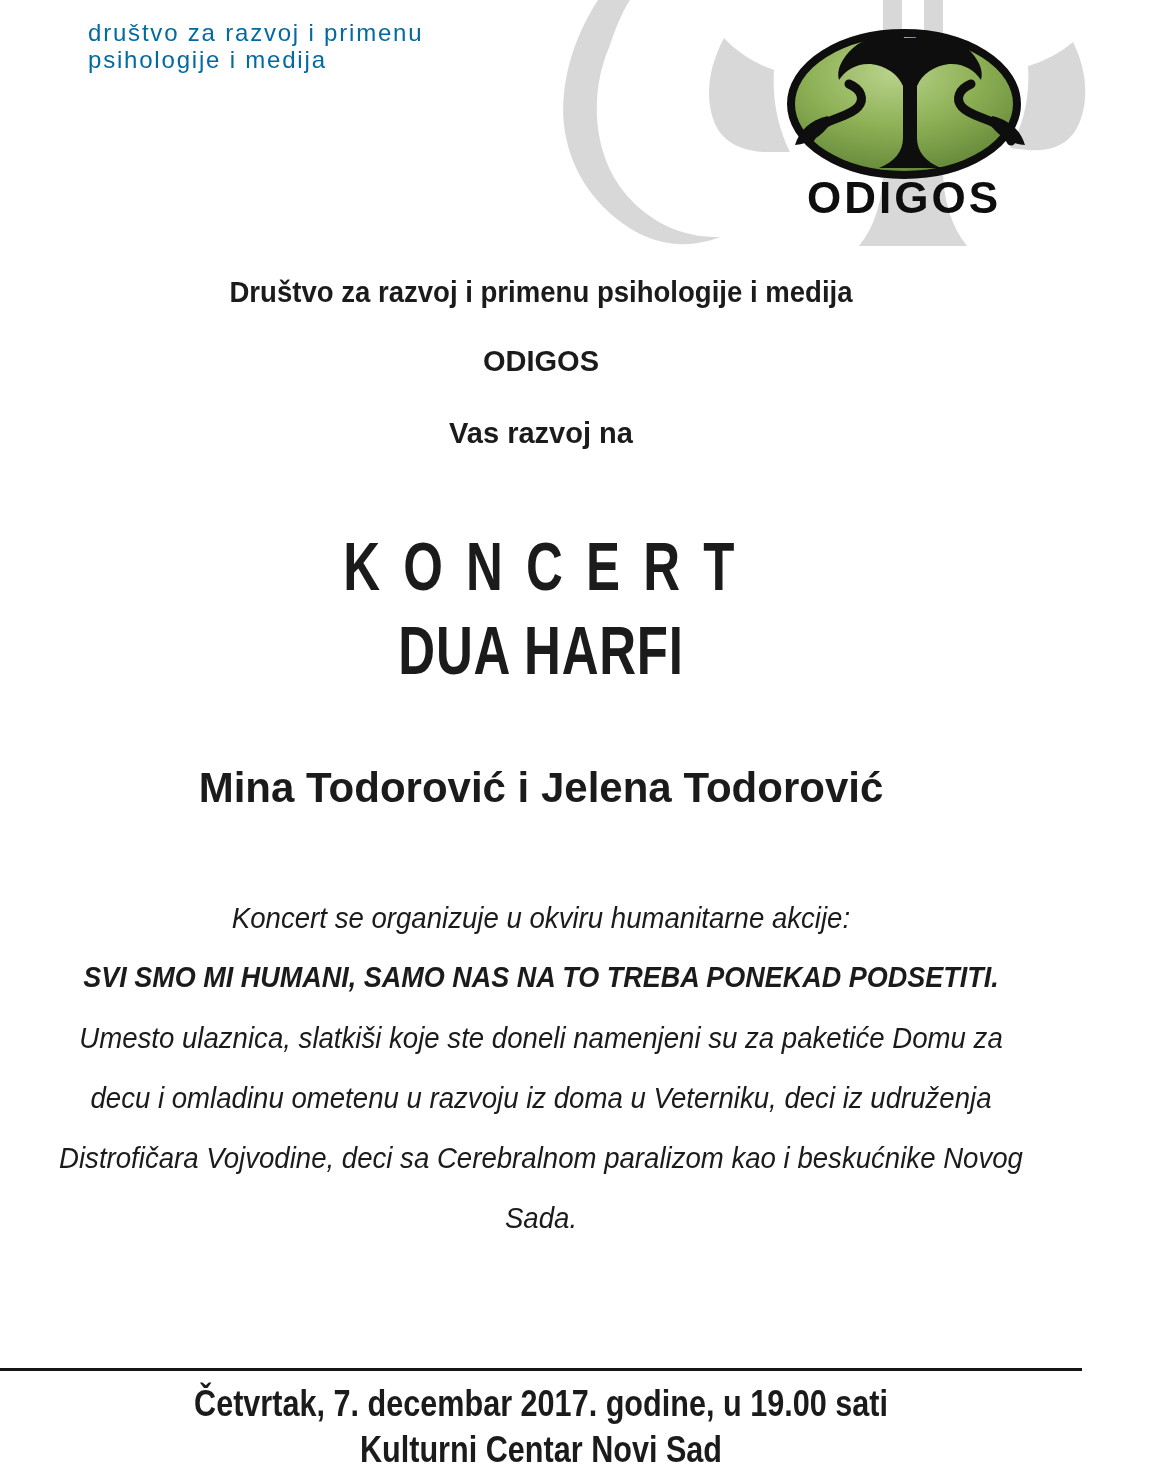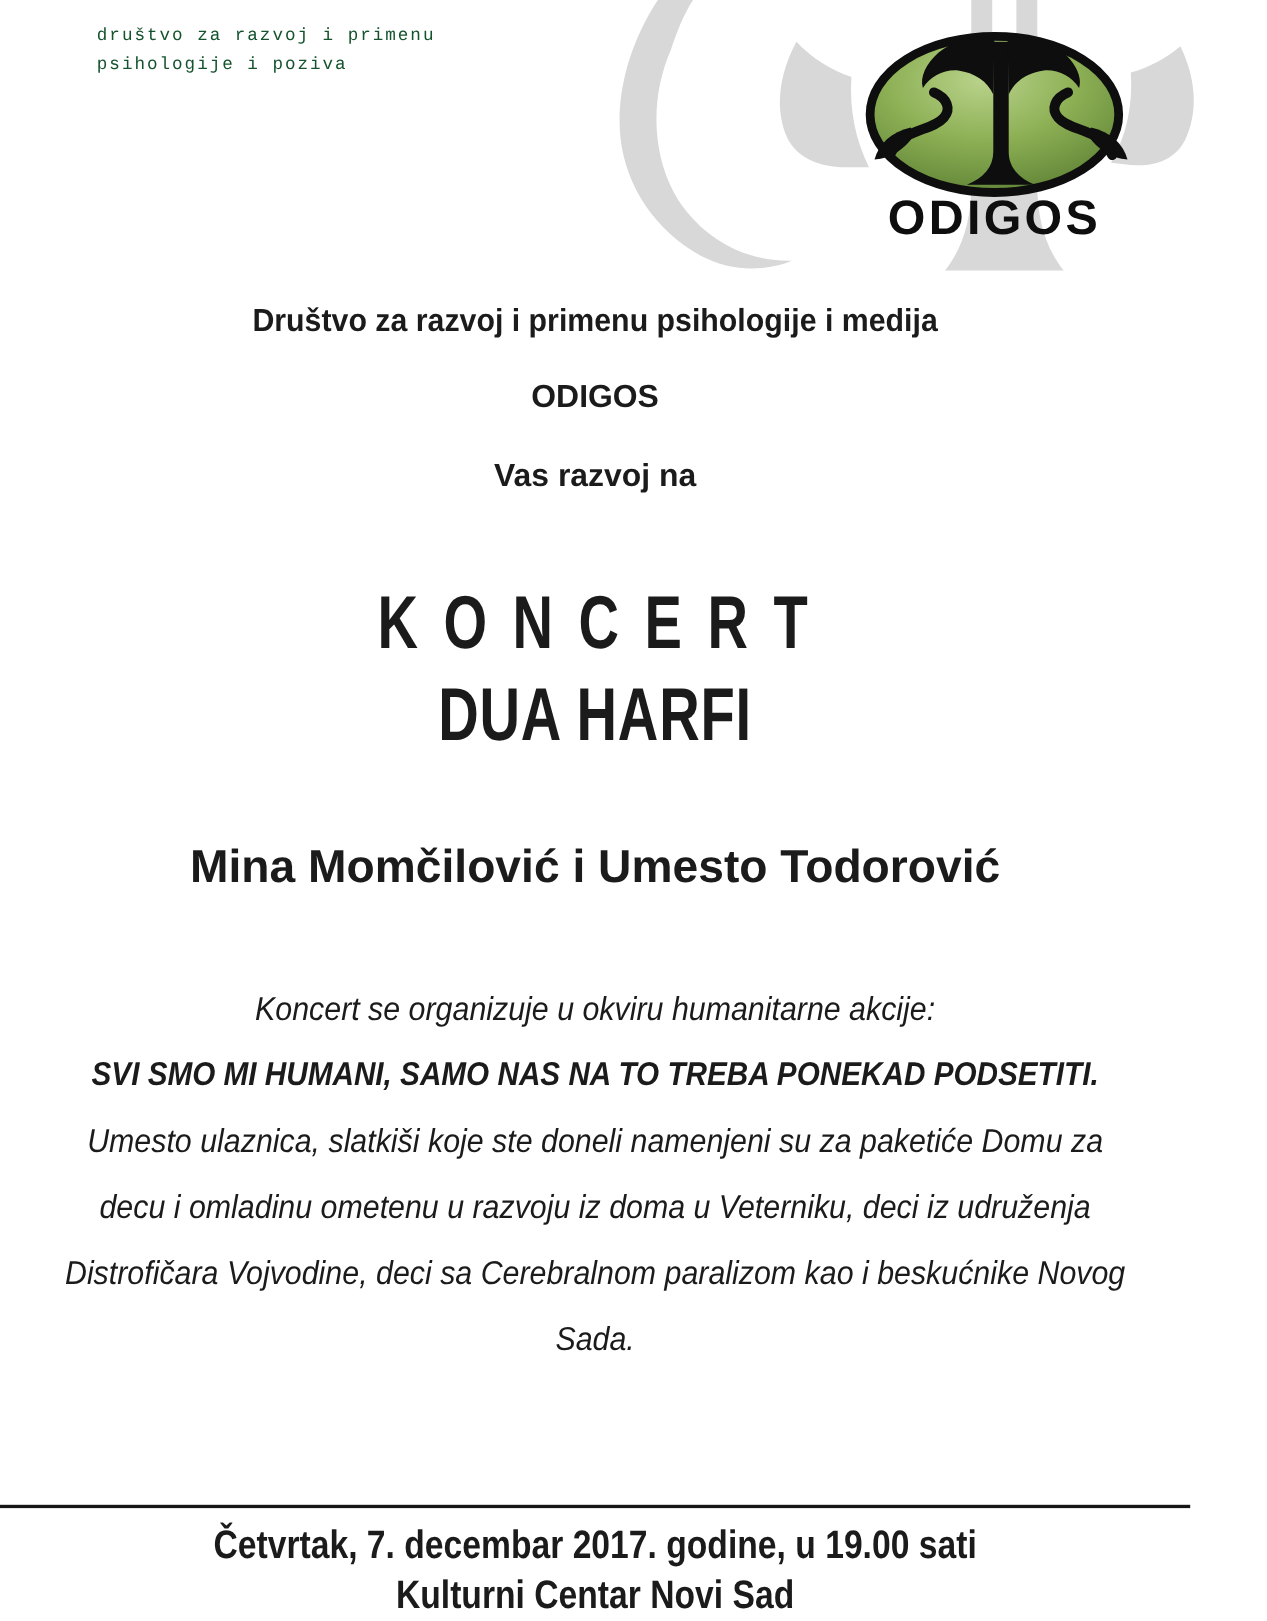--- a/index.html
+++ b/index.html
@@ -9,40 +9,40 @@
   }
   .abs{position:absolute;}
   .c{left:0;width:1082px;text-align:center;}
   .b{font-weight:bold;}
   .i{font-style:italic;}
   .sx95{transform:scaleX(.95);}
   .sx92{transform:scaleX(.92);}
   .sx90{transform:scaleX(.90);}
   .sx85{transform:scaleX(.85);}
   .sx75{transform:scaleX(.75);}
-  #letterhead{left:88px;top:19px;font-size:16px;line-height:27px;letter-spacing:1.8px;color:#14532d;font-family:Liberation Mono, monospace;}
+  #letterhead{left:88px;top:19px;font-size:24px;line-height:27px;letter-spacing:1.8px;color:#0369a1;}
   #logo{left:558px;top:0;width:594px;height:256px;}
   #h-org{top:278px;font-size:29px;line-height:29px;}
   #h-odigos{top:347px;font-size:29px;line-height:29px;}
   #h-invites{top:419px;font-size:29px;line-height:29px;}
   #title1{top:532px;font-size:68px;line-height:68px;letter-spacing:6px;}
   #title2{top:616px;font-size:68px;line-height:68px;letter-spacing:1px;}
   #performers{top:767px;font-size:42px;line-height:42px;}
   #intro{top:903px;font-size:30px;line-height:30px;}
   #slogan{top:962px;font-size:30px;line-height:30px;}
   #para{top:1008px;font-size:30px;line-height:60px;}
   #rule{top:1368px;left:0;width:1082px;border:none;border-top:3px solid #161616;margin:0;}
   #footer{top:1381px;font-size:36px;line-height:46px;}
 </style>
 </head>
 <body>
 
 <div class="abs" id="letterhead">
   <div>društvo za razvoj i primenu</div>
-  <div>psihologije i poziva</div>
+  <div>psihologije i medija</div>
 </div>
 
 <div class="abs" id="logo">
   <svg width="594" height="256" viewBox="0 0 594 256" xmlns="http://www.w3.org/2000/svg">
     <defs>
       <radialGradient id="gOval" cx="45%" cy="28%" r="85%">
         <stop offset="0" stop-color="#b9d38b"></stop>
         <stop offset="0.45" stop-color="#8db055"></stop>
         <stop offset="1" stop-color="#55792f"></stop>
       </radialGradient>
@@ -77,21 +77,21 @@
   </svg>
 </div>
 
 <div class="abs c b sx95" id="h-org">Društvo za razvoj i primenu psihologije i medija</div>
 <div class="abs c b" id="h-odigos">ODIGOS</div>
 <div class="abs c b" id="h-invites">Vas razvoj na</div>
 
 <div class="abs c b sx75" id="title1">K O N C E R T</div>
 <div class="abs c b sx75" id="title2">DUA HARFI</div>
 
-<div class="abs c b" id="performers">Mina Momčilović i Umesto Todorović</div>
+<div class="abs c b" id="performers">Mina Todorović i Jelena Todorović</div>
 
 <div class="abs c i sx92" id="intro">Koncert se organizuje u okviru humanitarne akcije:</div>
 <div class="abs c b i sx90" id="slogan">SVI SMO MI HUMANI, SAMO NAS NA TO TREBA PONEKAD PODSETITI.</div>
 
 <div class="abs c i sx92" id="para">
   <div>Umesto ulaznica, slatkiši koje ste doneli namenjeni su za paketiće Domu za</div>
   <div>decu i omladinu ometenu u razvoju iz doma u Veterniku, deci iz udruženja</div>
   <div>Distrofičara Vojvodine, deci sa Cerebralnom paralizom kao i beskućnike Novog</div>
   <div>Sada.</div>
 </div>

